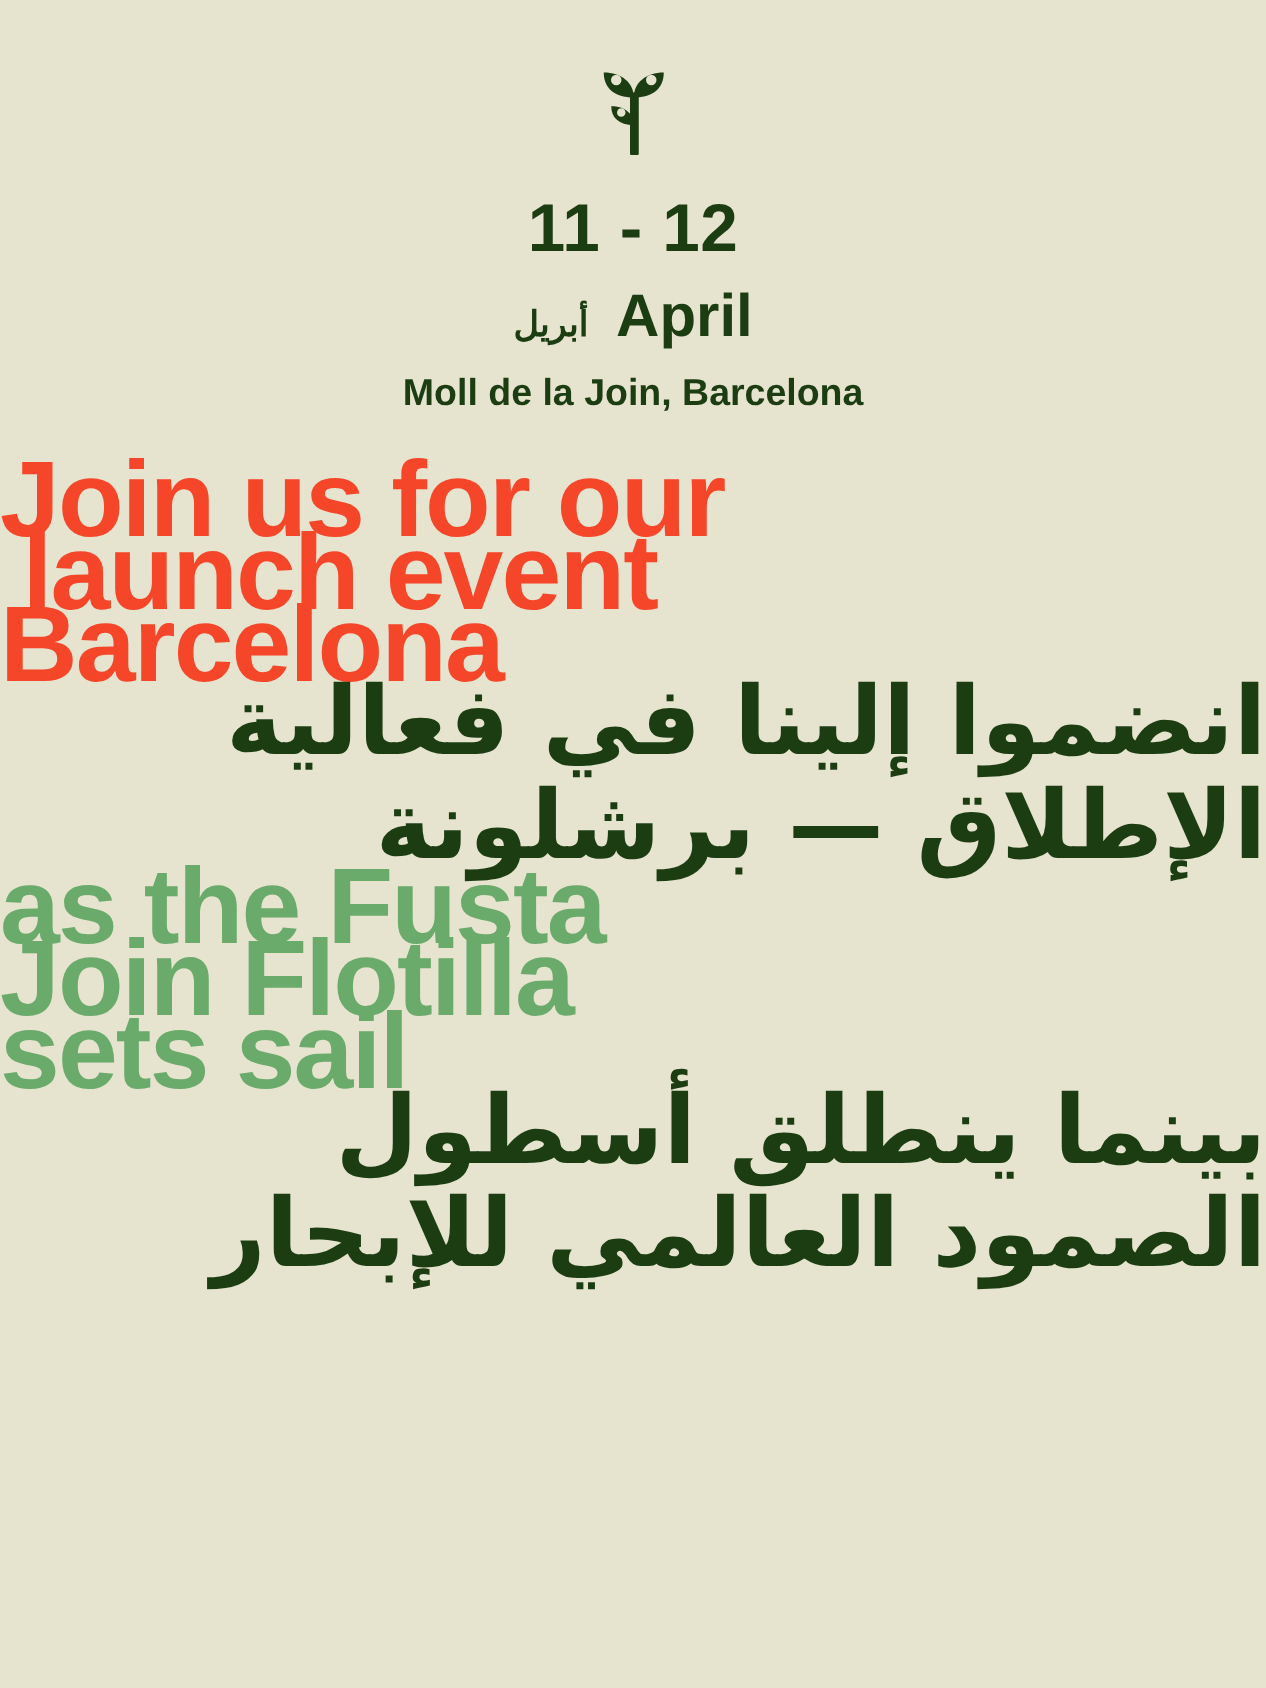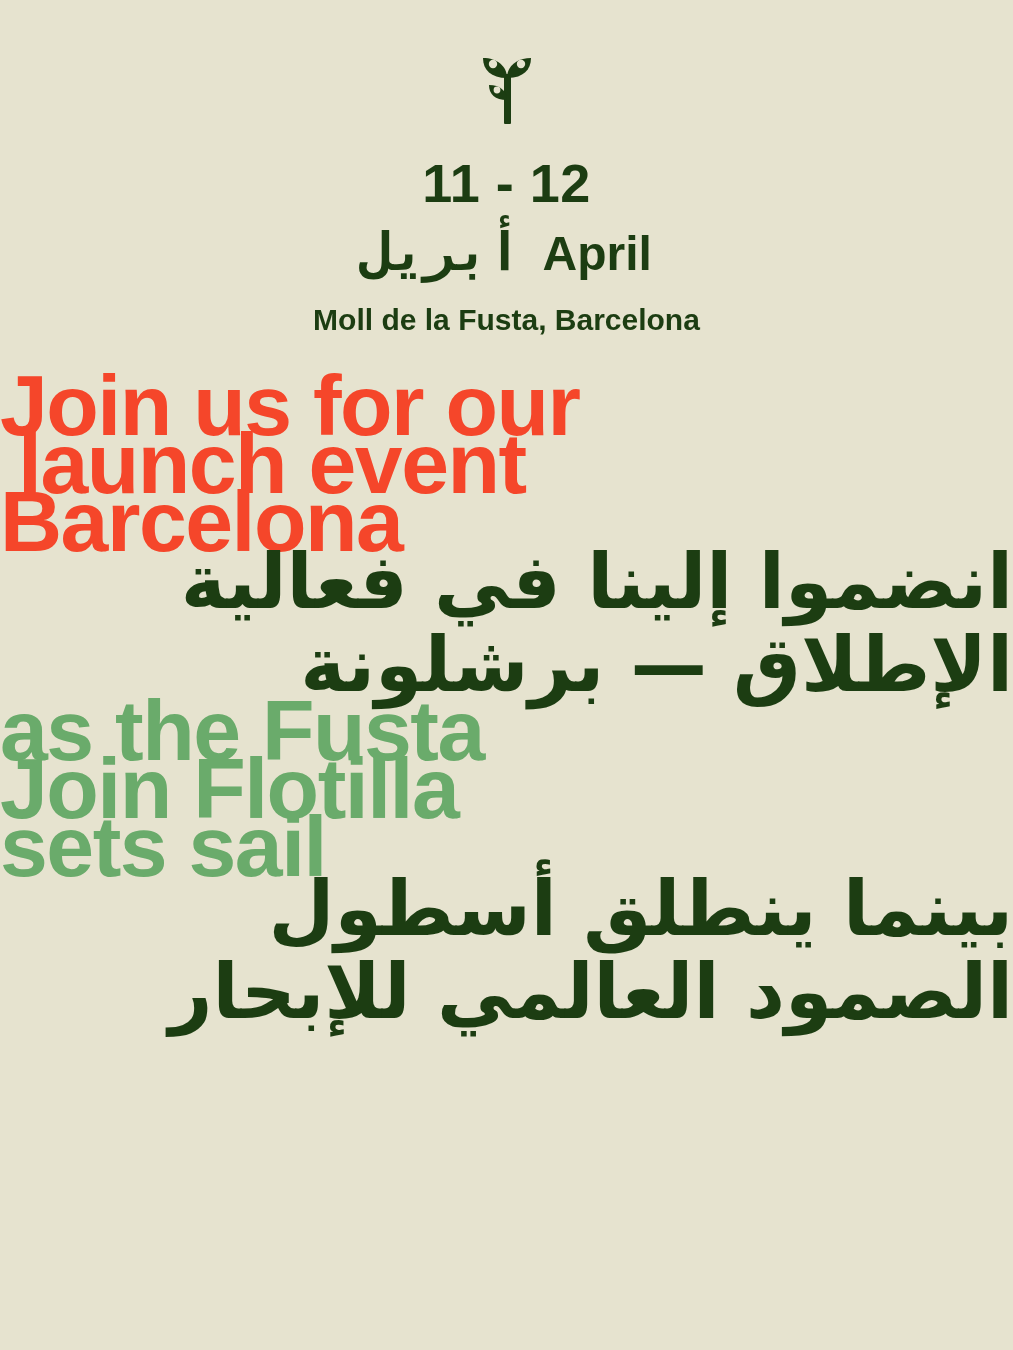--- a/index.html
+++ b/index.html
@@ -45,23 +45,23 @@
     margin-top: 20px;
     font-size: 48px;
     font-weight: bold;
     color: #1c3d12;
     line-height: 1;
     display: flex;
     align-items: baseline;
     gap: 22px;
   }
   .month-ar {
-    font-family: Liberation Mono, monospace;
+    font-family: Liberation Serif, serif;
     font-weight: bold;
-    font-size: 53px;
+    font-size: 28px;
   }
   .venue-line {
     margin-top: 22px;
     font-size: 30px;
     font-weight: bold;
     color: #1c3d12;
     line-height: 1;
   }
 
   
@@ -124,21 +124,21 @@
     </g>
   </svg>
 
   <div class="date-line">11 - 12</div>
 
   <div class="month-line">
     <span class="month-ar">أبريل</span>
     <span>April</span>
   </div>
 
-  <div class="venue-line">Moll de la Fusta, Barcelona</div>
+  <div class="venue-line">Moll de la Join, Barcelona</div>
 
   <div class="stack">
     <span class="ln red l1">Join us for our</span>
     <span class="ln red l2">launch event</span>
     <span class="ln red l3">Barcelona</span>
 
     <span class="ln green-dark ar1">انضموا إلينا في فعالية</span>
     <span class="ln green-dark ar2">الإطلاق — برشلونة</span>
 
     <span class="ln green-light g1">as the Fusta</span>

